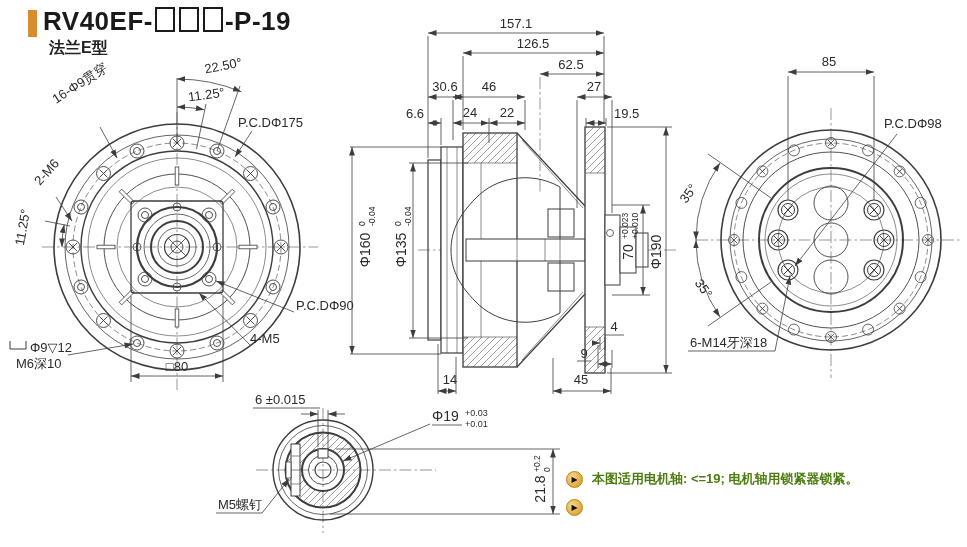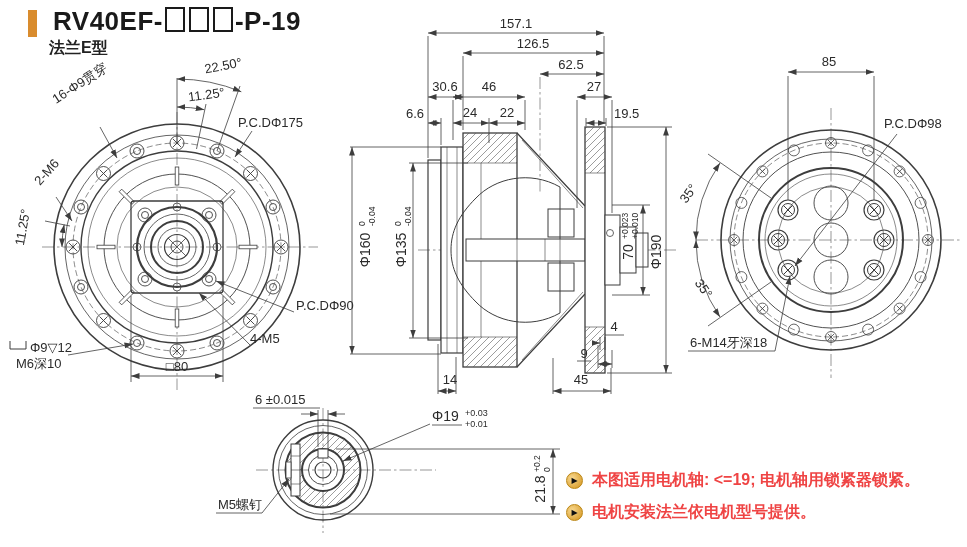--- a/index.html
+++ b/index.html
@@ -1,31 +1,31 @@
 <!DOCTYPE html>
 <html><head>
 <meta charset="utf-8">
 <style>
   html,body{margin:0;padding:0;background:#fff;width:967px;height:547px;overflow:hidden;
     font-family:"Liberation Sans",sans-serif;}
   .stage{position:relative;width:967px;height:547px;background:#fff;}
   
   .titleblock{position:absolute;left:28px;top:6px;display:flex;align-items:flex-start;}
   .accentbar{width:9px;height:27px;margin-top:4px;}
-  .titletext{margin-left:16px;font-size:26px;font-weight:bold;color:#1a1a1a;letter-spacing:.5px;line-height:1.2;}
+  .titletext{margin-left:6px;font-size:26px;font-weight:bold;color:#1a1a1a;letter-spacing:.5px;line-height:1.2;}
   .modelbox{display:inline-block;width:16px;height:21px;border:2.5px solid #1a1a1a;margin:0 2px;vertical-align:-2px;}
   .subtitle{position:absolute;left:49px;top:38px;font-size:16px;font-weight:bold;color:#222;}
   
   .notes{position:absolute;left:566px;top:470px;}
   .note{display:flex;align-items:center;margin-bottom:11px;}
   .nbullet{display:inline-flex;width:15px;height:15px;border-radius:50%;
     background:radial-gradient(circle at 35% 35%, #f8d88f, #d3931b);
     border:1px solid #bb8614;align-items:center;justify-content:center;
     font-size:8px;color:#111;margin-right:9px;flex:0 0 15px;}
-  .ntext{font-size:16px;font-weight:600;color:#ef4444;white-space:nowrap;}
+  .ntext{font-size:13px;font-weight:600;color:#4d7c0f;white-space:nowrap;}
   
   svg{position:absolute;left:0;top:0;}
   svg text{font-family:"Liberation Sans",sans-serif;fill:#2b2b2b;}.f13{font-size:13px}.f14{font-size:14px}
   .t8{font-size:8.5px}.t9{font-size:9px}
   .am{text-anchor:middle}.ae{text-anchor:end}
   .s{stroke:#3d3d3d;fill:none}
   .w06{stroke-width:.6}.w08{stroke-width:.8}.w09{stroke-width:.9}.w1{stroke-width:1}
   .w12{stroke-width:1.2}.w13{stroke-width:1.3}.w14{stroke-width:1.4}.w16{stroke-width:1.6}
   .w2{stroke-width:2}.w22{stroke-width:2.2}
   .fw{fill:#fff}
@@ -376,17 +376,16 @@
 </div>
 <div class="subtitle">法兰E型</div>
 
 <div class="notes">
   <div class="note">
     <span class="nbullet">▶</span>
     <span class="ntext">本图适用电机轴: &lt;=19; 电机轴用锁紧器锁紧。</span>
   </div>
   <div class="note">
     <span class="nbullet">▶</span>
-    <span class="ntext">电机安装法兰依电机型号提供。</span>
   </div>
 </div>
 
 </div>
 
 </body></html>

